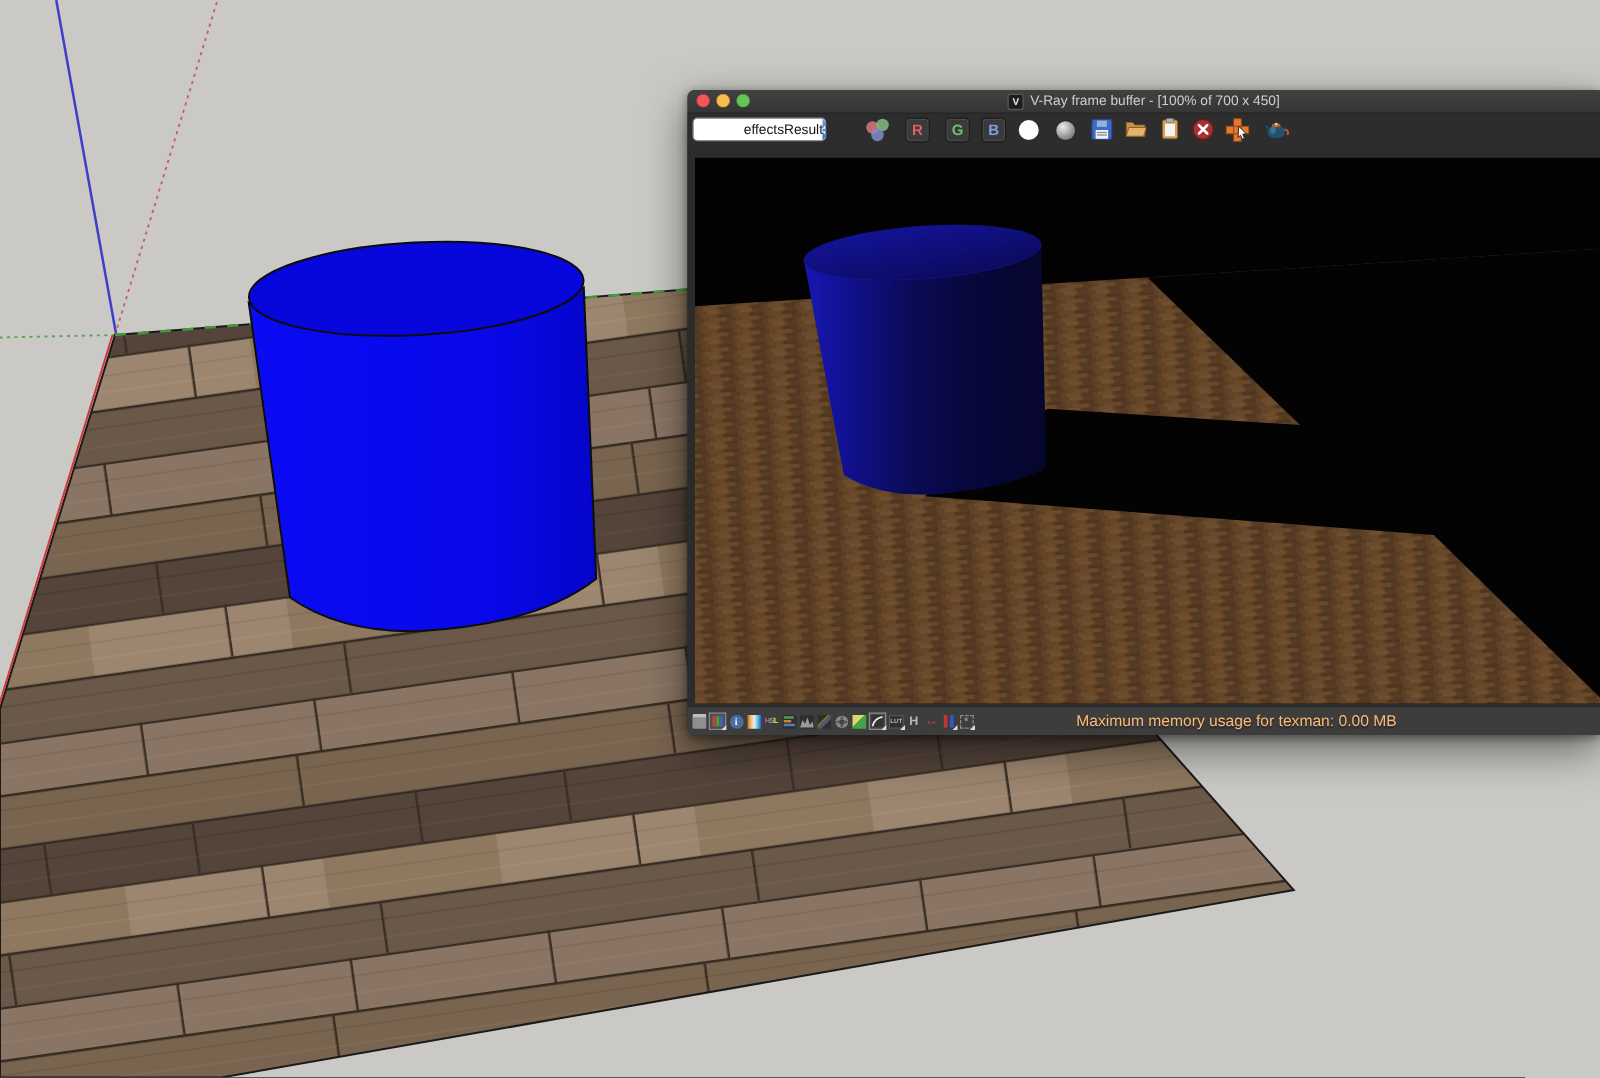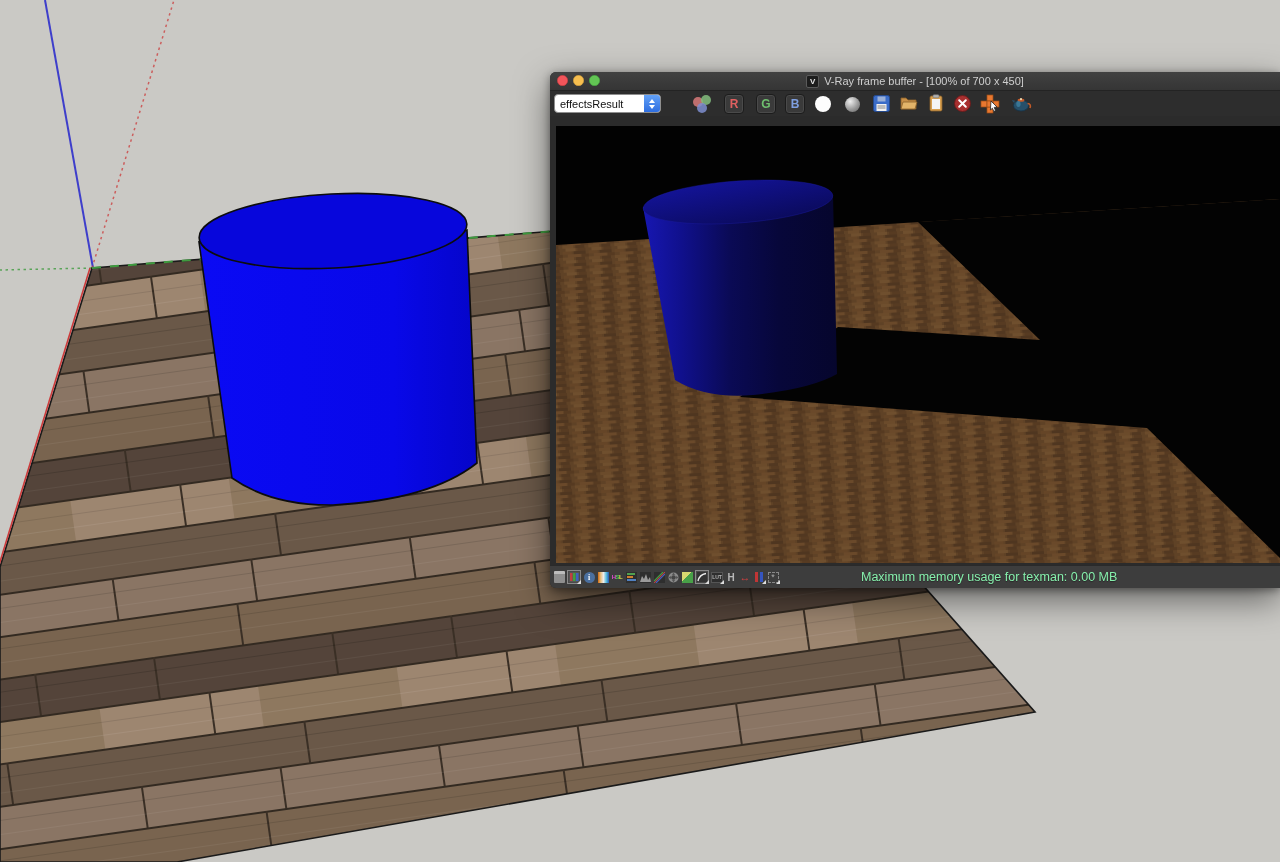--- a/index.html
+++ b/index.html
@@ -20,21 +20,21 @@
   .lights svg{display:block;}
   #title{flex:1;text-align:center;font-size:11px;color:#cfcfcf;display:flex;align-items:center;justify-content:center;gap:5px;}
   .title-logo{width:11px;height:11px;background:#1d1d1d;border:1px solid #5a5a5a;border-radius:2px;
               color:#e8e8e8;font-size:8px;font-weight:bold;line-height:11px;text-align:center;}
 
   #toolbar{position:absolute;left:0;top:19px;right:0;height:25px;background:#2d2d2d;border-bottom:1px solid #1f1f1f;}
   .abs{position:absolute;}
 
   
   #chdrop{left:4px;top:3px;width:107px;height:19px;background:#fff;border:1px solid #8e8e8e;border-radius:4px;
-          box-sizing:border-box;display:flex;align-items:center;overflow:hidden;}
+          box-sizing:border-box;display:flex;align-items:center;overflow:hidden;padding-left:35px;}
   #chdrop .val{flex:1;font-size:11px;color:#111;padding-left:5px;white-space:nowrap;}
   #chdrop .stepper{width:16px;height:100%;background:linear-gradient(#62a1f7,#2e6ee0);
           display:flex;flex-direction:column;align-items:center;justify-content:center;gap:2px;}
   .tri-up{width:0;height:0;border-left:3.5px solid transparent;border-right:3.5px solid transparent;border-bottom:4px solid #fff;}
   .tri-dn{width:0;height:0;border-left:3.5px solid transparent;border-right:3.5px solid transparent;border-top:4px solid #fff;}
 
   .chanbtn{width:20px;height:20px;top:3px;background:#3a3a3a;border:1px solid #1c1c1c;border-radius:4px;
            box-sizing:border-box;font-size:12px;font-weight:bold;display:flex;align-items:center;justify-content:center;
            box-shadow:inset 0 0 0 1px #4a4a4a;}
   .wheel{width:18px;height:18px;top:4px;position:absolute;}
@@ -46,21 +46,21 @@
   .corner::after{content:'';position:absolute;right:-1px;bottom:-1px;
                  border-left:5px solid transparent;border-bottom:5px solid #e5e5e5;}
 
   
   #statusbar{position:absolute;left:0;right:0;bottom:0;height:23px;background:#3d3d3d;border-top:1px solid #2a2a2a;
              border-radius:0 0 0 6px;display:flex;align-items:center;padding-left:3px;box-sizing:border-box;}
   .sicon{width:12px;height:12px;margin-right:2px;position:relative;display:flex;align-items:center;justify-content:center;
          box-sizing:border-box;flex:0 0 auto;}
   .sicon.pressed{background:#4a4a4a;border:1px solid #8a8a8a;width:14px;height:14px;}
   .sicon.corner::after{border-left:4px solid transparent;border-bottom:4px solid #ddd;}
-  #statusmsg{color:#86efac;font-size:12.5px;margin-left:80px;white-space:nowrap;text-shadow:0 1px 1px rgba(0,0,0,.4);}
+  #statusmsg{color:#fdba74;font-size:12.5px;margin-left:80px;white-space:nowrap;text-shadow:0 1px 1px rgba(0,0,0,.4);}
 
   
   .window-ic{width:11px;height:9px;background:#8f8f8f;border-radius:1px;border-top:3px solid #bdbdbd;}
   .info-ic{width:11px;height:11px;border-radius:50%;background:#4a6f9f;color:#fff;font-size:8px;font-weight:bold;
            display:flex;align-items:center;justify-content:center;font-family:"Liberation Serif",serif;}
   .grad-ic{width:11px;height:11px;background:linear-gradient(90deg,#d06a10,#e8c080,#ececec,#58c0e0,#2858b0);}
   .hsl-ic{font-size:6px;font-weight:bold;letter-spacing:-0.5px;line-height:1;}
   .hsl-ic b:nth-child(1){color:#e050d0;}.hsl-ic b:nth-child(2){color:#50d050;}.hsl-ic b:nth-child(3){color:#e8e850;}
   .levels-ic{width:11px;height:11px;background:#2e2e2e;display:flex;flex-direction:column;justify-content:center;gap:1px;padding:1px;box-sizing:border-box;}
   .levels-ic i{height:2px;display:block;}

